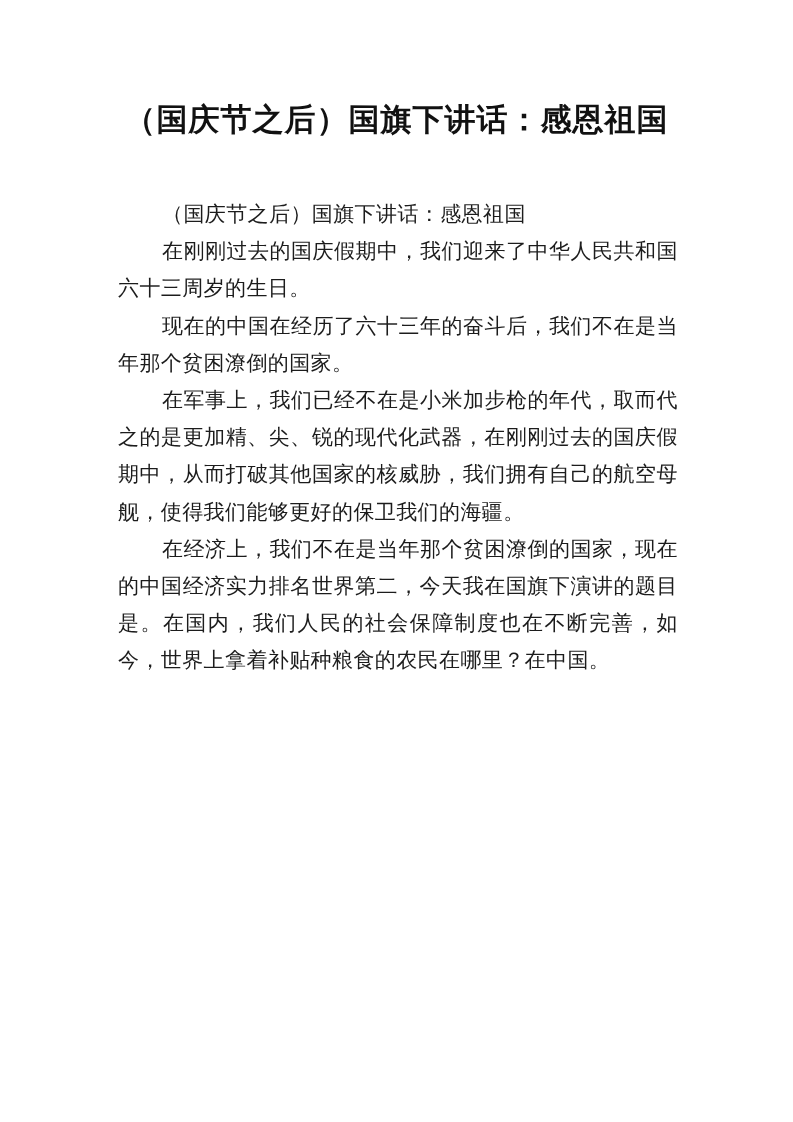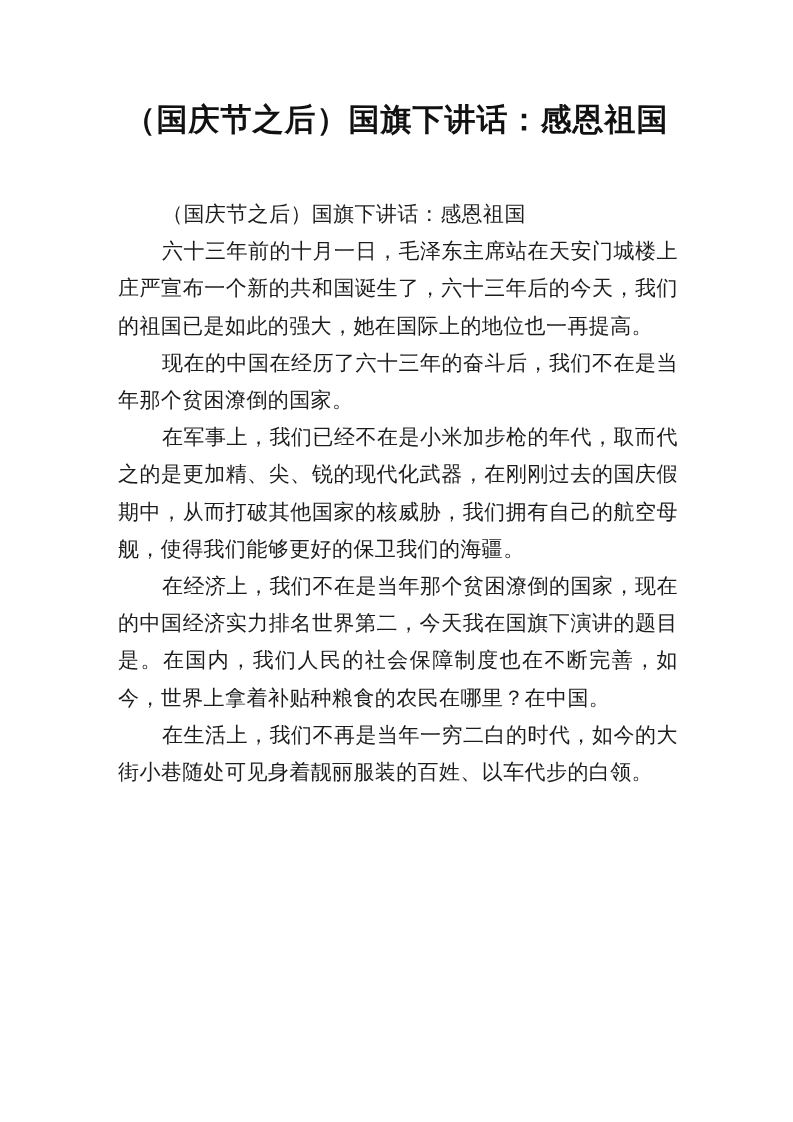--- a/index.html
+++ b/index.html
@@ -55,19 +55,18 @@
     }
   </style>
 </head>
 <body>
 
 <div class="page">
   <h1 class="title">（国庆节之后）国旗下讲话：感恩祖国</h1>
 
   <div class="body-text">
     <p>（国庆节之后）国旗下讲话：感恩祖国</p>
-    <p>六十三年前的十月一日，毛泽东主席站在天安门城楼上庄严宣布一个新的共和国诞生了，六十三年后的今天，我们的祖国已是如此的强大，她在国际上的地位也一再提高。</p>
+    <p>在刚刚过去的国庆假期中，我们迎来了中华人民共和国六十三周岁的生日。</p>
     <p>现在的中国在经历了六十三年的奋斗后，我们不在是当年那个贫困潦倒的国家。</p>
     <p>在军事上，我们已经不在是小米加步枪的年代，取而代之的是更加精、尖、锐的现代化武器，在刚刚过去的国庆假期中，从而打破其他国家的核威胁，我们拥有自己的航空母舰，使得我们能够更好的保卫我们的海疆。</p>
     <p>在经济上，我们不在是当年那个贫困潦倒的国家，现在的中国经济实力排名世界第二，今天我在国旗下演讲的题目是。在国内，我们人民的社会保障制度也在不断完善，如今，世界上拿着补贴种粮食的农民在哪里？在中国。</p>
-    <p>在生活上，我们不再是当年一穷二白的时代，如今的大街小巷随处可见身着靓丽服装的百姓、以车代步的白领。</p>
   </div>
 </div>
 
 </body></html>

